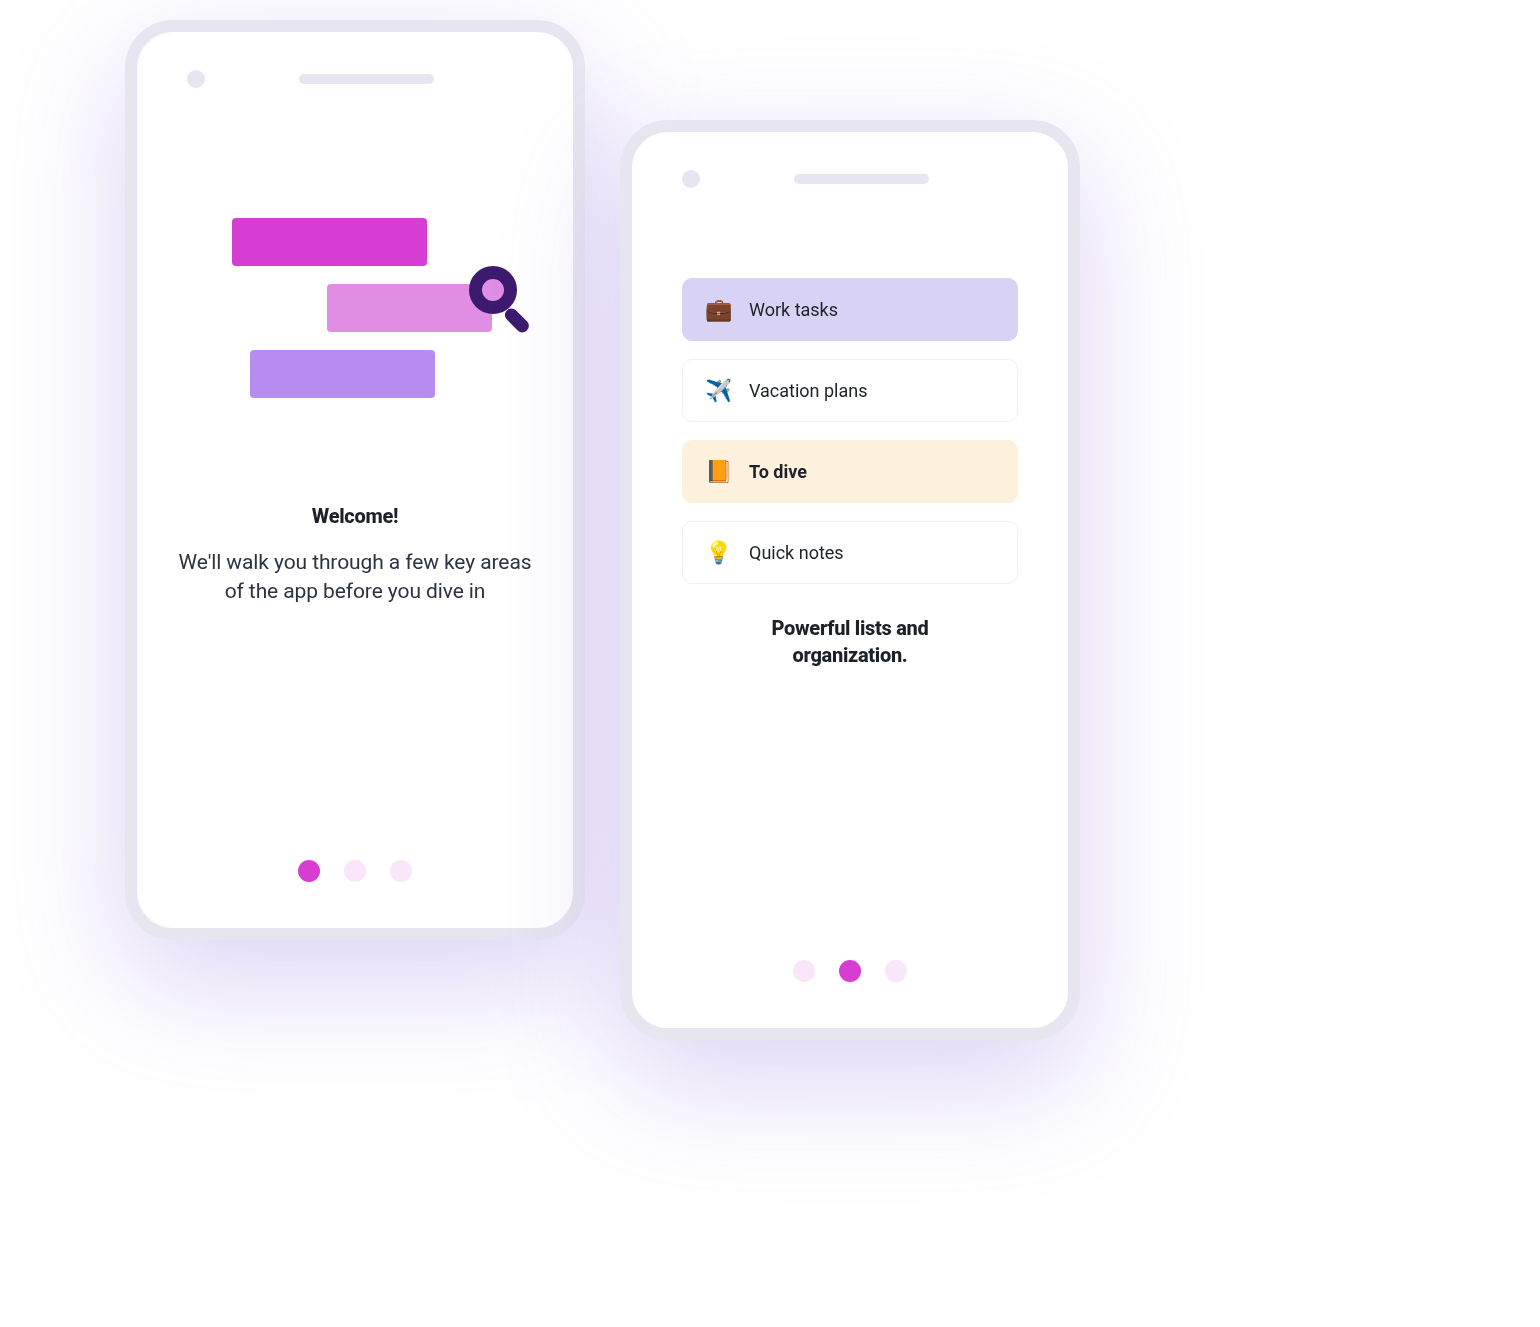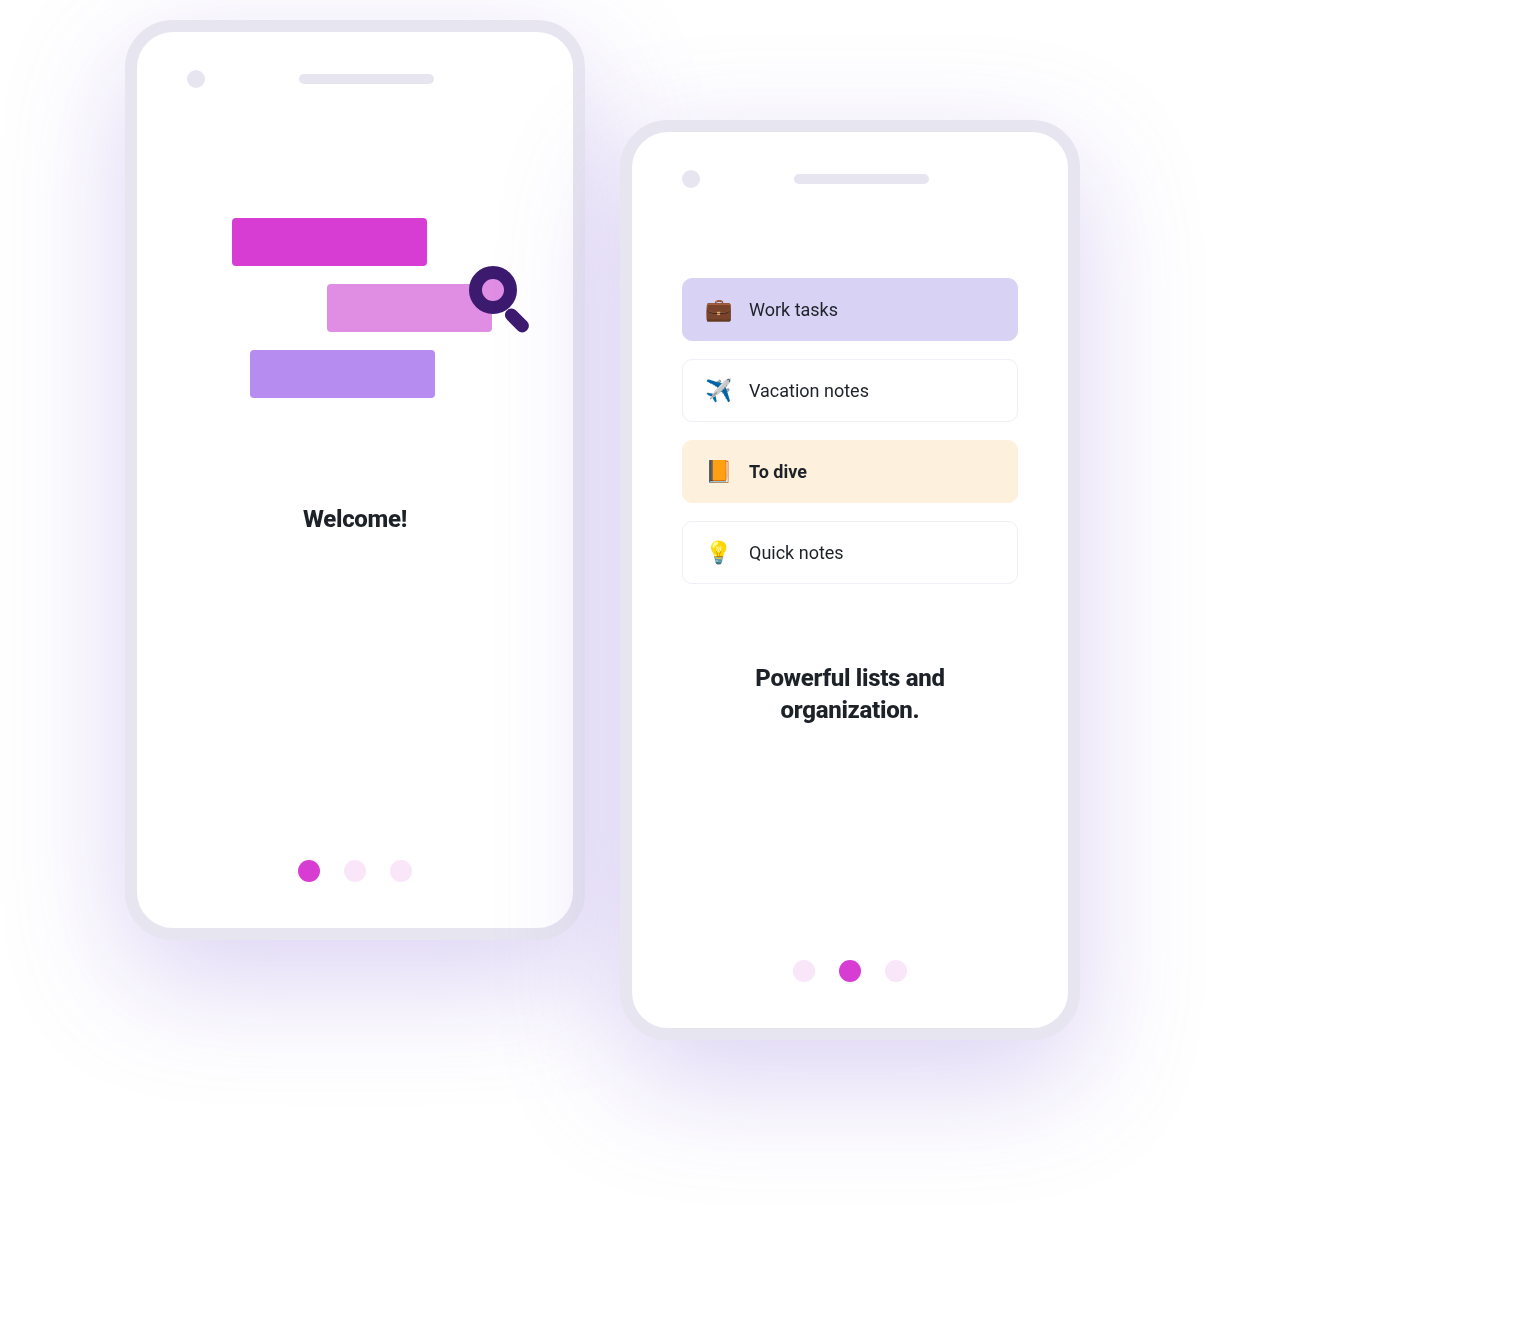--- a/index.html
+++ b/index.html
@@ -120,25 +120,25 @@
     .content {
       text-align: center;
       padding: 0 40px;
     }
     
     .content-1 {
       margin-top: 75px;
     }
     
     .content-2 {
-      margin-top: 78px;
+      margin-top: 31px;
     }
     
     .title {
-      font-size: 24px;
+      font-size: 20px;
       font-weight: 800;
       color: #1d2128;
       line-height: 1.35;
       letter-spacing: -0.3px;
     }
     
     .subtitle {
       font-size: 21px;
       color: #2d3340;
       line-height: 1.4;
@@ -218,20 +218,21 @@
     <div class="magnifier">
       <div class="magnifier-circle"></div>
       <div class="magnifier-handle"></div>
     </div>
   </div>
 
   <div class="content content-1">
     <h1 class="title">
       <span>Welcome!</span><br>
     </h1>
+    <p class="subtitle">We'll walk you through a few key areas of the app before you dive in</p>
   </div>
 
   <div class="dots">
     <div class="dot active"></div>
     <div class="dot"></div>
     <div class="dot"></div>
   </div>
 </div>
 
 <div class="phone phone-2">
@@ -240,21 +241,21 @@
     <div class="speaker"></div>
   </div>
 
   <div class="list-container">
     <div class="list-item highlight-purple">
       <span class="list-emoji">💼</span>
       <span>Work tasks</span>
     </div>
     <div class="list-item">
       <span class="list-emoji">✈️</span>
-      <span>Vacation notes</span>
+      <span>Vacation plans</span>
     </div>
     <div class="list-item highlight-orange">
       <span class="list-emoji">📙</span>
       <span>To dive</span>
     </div>
     <div class="list-item">
       <span class="list-emoji">💡</span>
       <span>Quick notes</span>
     </div>
   </div>

